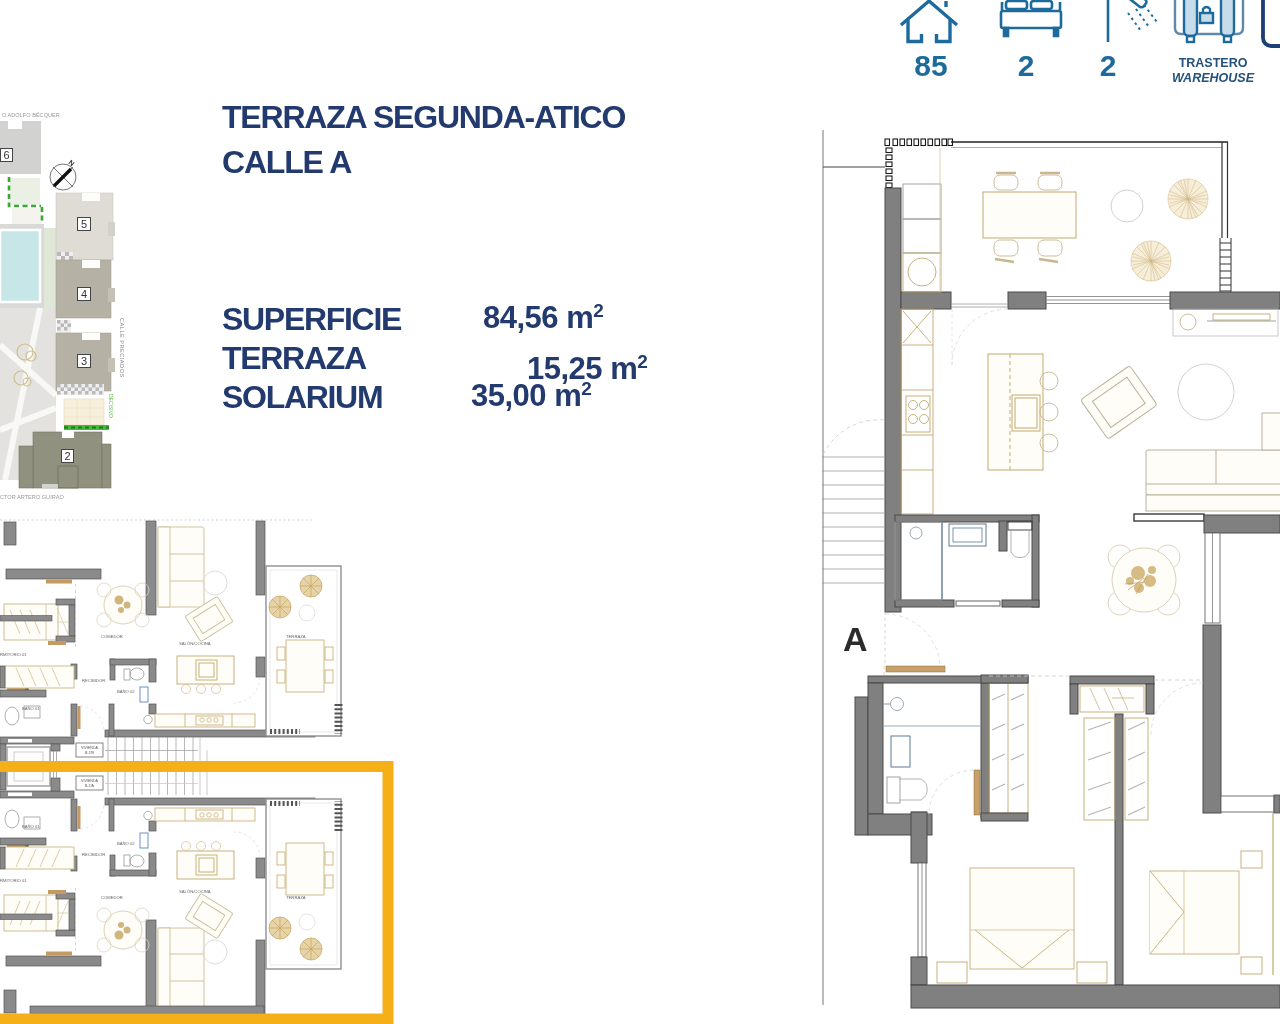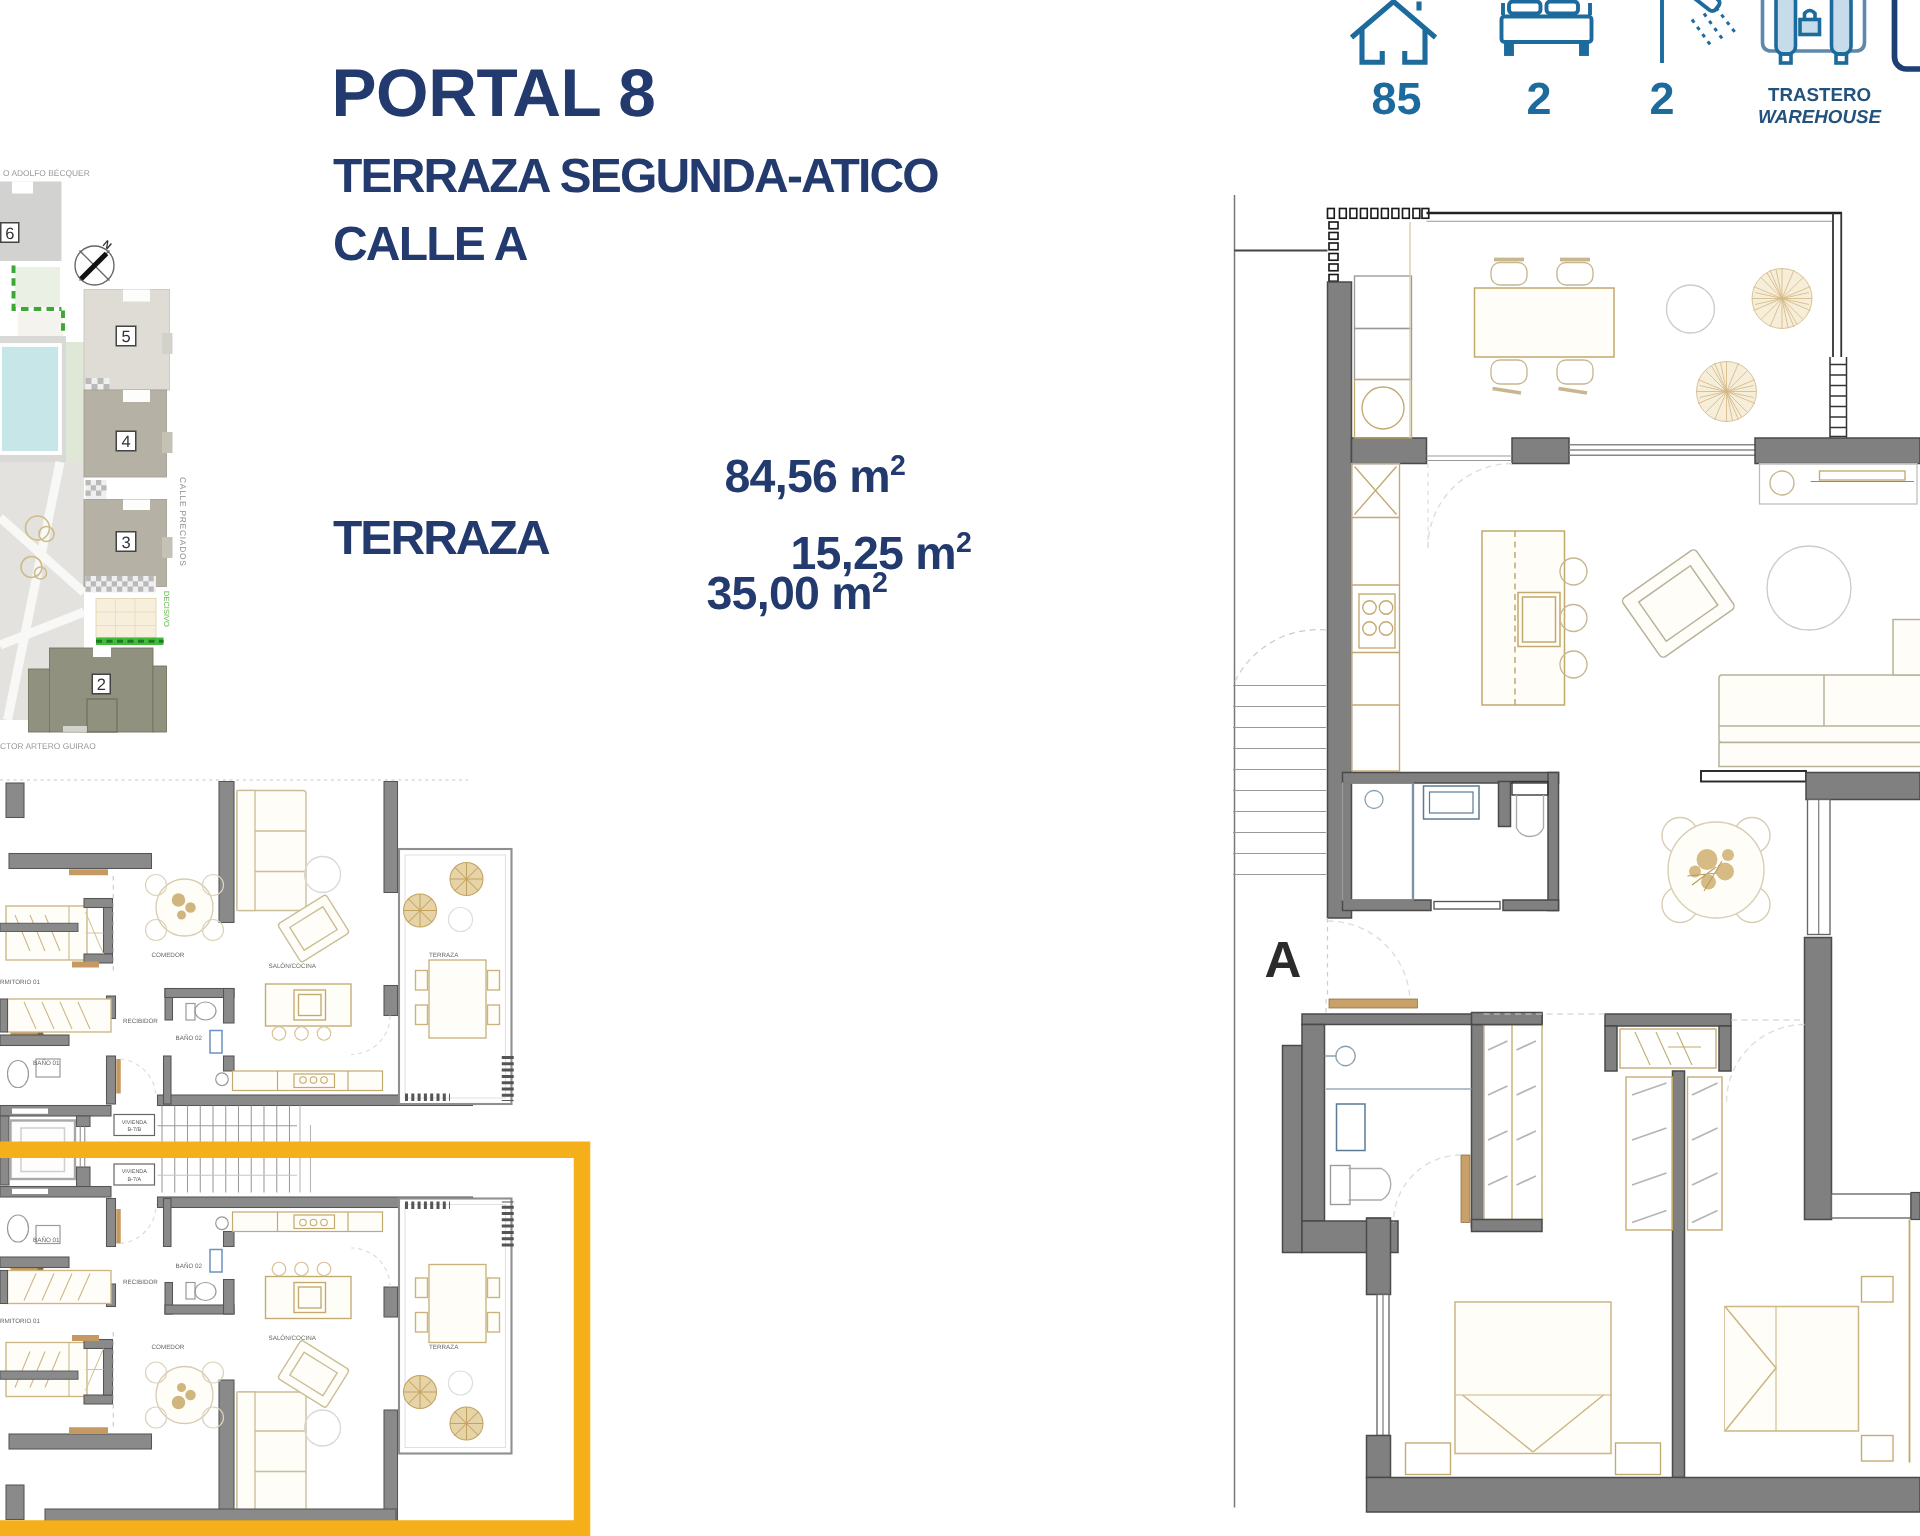--- a/index.html
+++ b/index.html
@@ -680,25 +680,26 @@
 
 <path d="M1203,683 A52,52 0 0 0 1151,735" fill="none" stroke="#ddd" stroke-width="0.9" stroke-dasharray="4 3"></path>
 
 <path d="M927,812 L911,812 M927,985 L911,985" stroke="#4a4a4a" stroke-width="0.5" fill="none"></path>
 <path d="M884,666 L884,676" stroke="#ccc" stroke-width="0.8" stroke-dasharray="3 3" fill="none"></path>
 <path d="M989,676 L1070,676" stroke="#ccc" stroke-width="0.8" stroke-dasharray="4 3" fill="none"></path>
 <path d="M1154,680 L1203,680" stroke="#ccc" stroke-width="0.8" stroke-dasharray="4 3" fill="none"></path>
 </g>
 </svg>
 
-<div class="nav" style="left:221px;top:36px;font-size:45px;letter-spacing:-0.3px;">PORTAL 8</div>
 
 <div class="nav" style="left:222px;top:99px;font-size:32px;letter-spacing:-1.2px;">TERRAZA SEGUNDA-ATICO</div>
 
 <div class="nav" style="left:222px;top:144px;font-size:32px;letter-spacing:-1.2px;">CALLE A</div>
 
+<div class="nav" style="left:222px;top:301px;font-size:32px;letter-spacing:-1.3px;">SUPERFICIE</div>
 <div class="nav" style="left:483px;top:300px;font-size:31px;letter-spacing:-0.5px;">84,56 m<sup style="font-size:19px;">2</sup></div>
 
 <div class="nav" style="left:222px;top:340px;font-size:32px;letter-spacing:-1.3px;">TERRAZA</div>
 <div class="nav" style="left:483px;top:351px;font-size:31px;letter-spacing:-0.5px;margin-left:44px;">15,25 m<sup style="font-size:19px;">2</sup></div>
 
+<div class="nav" style="left:222px;top:379px;font-size:32px;letter-spacing:-1.3px;">SOLARIUM</div>
 <div class="nav" style="left:471px;top:378px;font-size:31px;letter-spacing:-0.5px;">35,00 m<sup style="font-size:19px;">2</sup></div>
 </div>
 
 </body></html>

